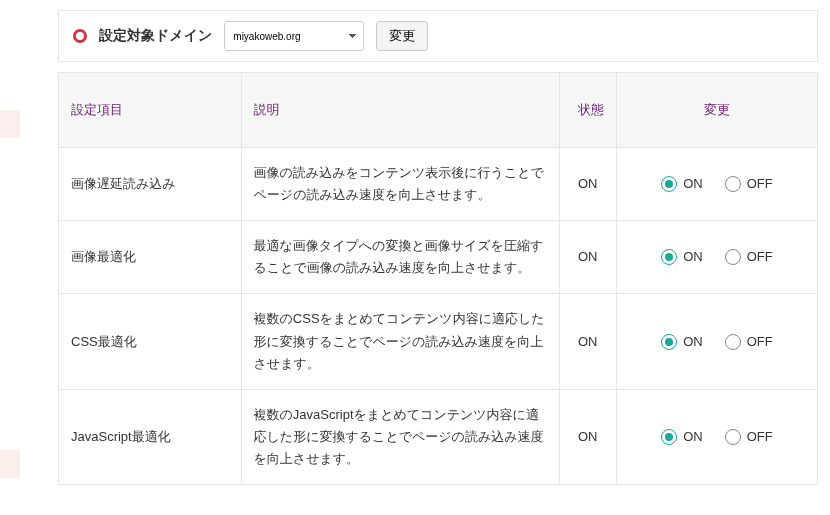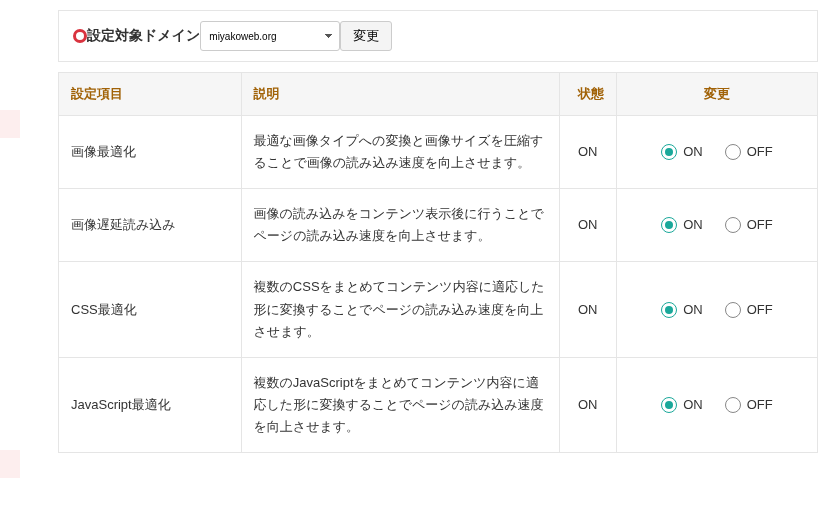--- a/index.html
+++ b/index.html
@@ -34,20 +34,21 @@
   .content {
     margin-left: 58px;
     padding-top: 10px;
     width: 760px;
   }
   .domain-row {
     border: 1px solid #e5e5e5;
     padding: 10px 14px;
     display: flex;
     align-items: center;
+    gap: 12px;
     margin-bottom: 10px;
   }
   .domain-icon {
     width: 14px; height: 14px;
     border-radius: 50%;
     border: 3px solid #d9333f;
     flex: 0 0 auto;
   }
   .domain-title {
     font-weight: bold;
@@ -84,23 +85,23 @@
   table.settings th, table.settings td {
     border: 1px solid #e5e5e5;
     padding: 14px 12px;
     text-align: left;
     vertical-align: middle;
     font-size: 13px;
     line-height: 1.7;
   }
   table.settings thead th {
     background: #f6f6f6;
-    font-weight: bold;
-    color: #a16207;
-    padding: 10px 12px;
+    font-weight: normal;
+    color: #701a75;
+    padding: 26px 12px;
   }
   .col-item   { width: 178px; }
   .col-desc   { width: 310px; }
   .col-status { width: 56px; text-align: center; }
   .col-change { width: 196px; text-align: center; }
   table.settings td.status { text-align: center; }
   table.settings th.status-h { text-align: right; }
   table.settings th.change-h { text-align: center; }
   .radio-group {
     display: flex;
@@ -164,54 +165,54 @@
       <thead>
         <tr>
           <th>設定項目</th>
           <th>説明</th>
           <th class="status-h">状態</th>
           <th class="change-h">変更</th>
         </tr>
       </thead>
       <tbody id="settings-body">
           <tr>
+            <td>画像遅延読み込み</td>
+            <td>画像の読み込みをコンテンツ表示後に行うことでページの読み込み速度を向上させます。</td>
+            <td class="status">ON</td>
+            <td>
+              <div class="radio-group">
+                <label class="radio-opt">
+                  <span class="radio-circle checked"></span>
+                  <span class="radio-label">ON</span>
+                </label>
+                <label class="radio-opt">
+                  <span class="radio-circle"></span>
+                  <span class="radio-label">OFF</span>
+                </label>
+              </div>
+            </td>
+          </tr>
+          <tr>
             <td>画像最適化</td>
             <td>最適な画像タイプへの変換と画像サイズを圧縮することで画像の読み込み速度を向上させます。</td>
             <td class="status">ON</td>
             <td>
               <div class="radio-group">
                 <label class="radio-opt">
                   <span class="radio-circle checked"></span>
                   <span class="radio-label">ON</span>
                 </label>
                 <label class="radio-opt">
                   <span class="radio-circle"></span>
                   <span class="radio-label">OFF</span>
                 </label>
               </div>
             </td>
           </tr>
           <tr>
-            <td>画像遅延読み込み</td>
-            <td>画像の読み込みをコンテンツ表示後に行うことでページの読み込み速度を向上させます。</td>
-            <td class="status">ON</td>
-            <td>
-              <div class="radio-group">
-                <label class="radio-opt">
-                  <span class="radio-circle checked"></span>
-                  <span class="radio-label">ON</span>
-                </label>
-                <label class="radio-opt">
-                  <span class="radio-circle"></span>
-                  <span class="radio-label">OFF</span>
-                </label>
-              </div>
-            </td>
-          </tr>
-          <tr>
             <td>CSS最適化</td>
             <td>複数のCSSをまとめてコンテンツ内容に適応した形に変換することでページの読み込み速度を向上させます。</td>
             <td class="status">ON</td>
             <td>
               <div class="radio-group">
                 <label class="radio-opt">
                   <span class="radio-circle checked"></span>
                   <span class="radio-label">ON</span>
                 </label>
                 <label class="radio-opt">

